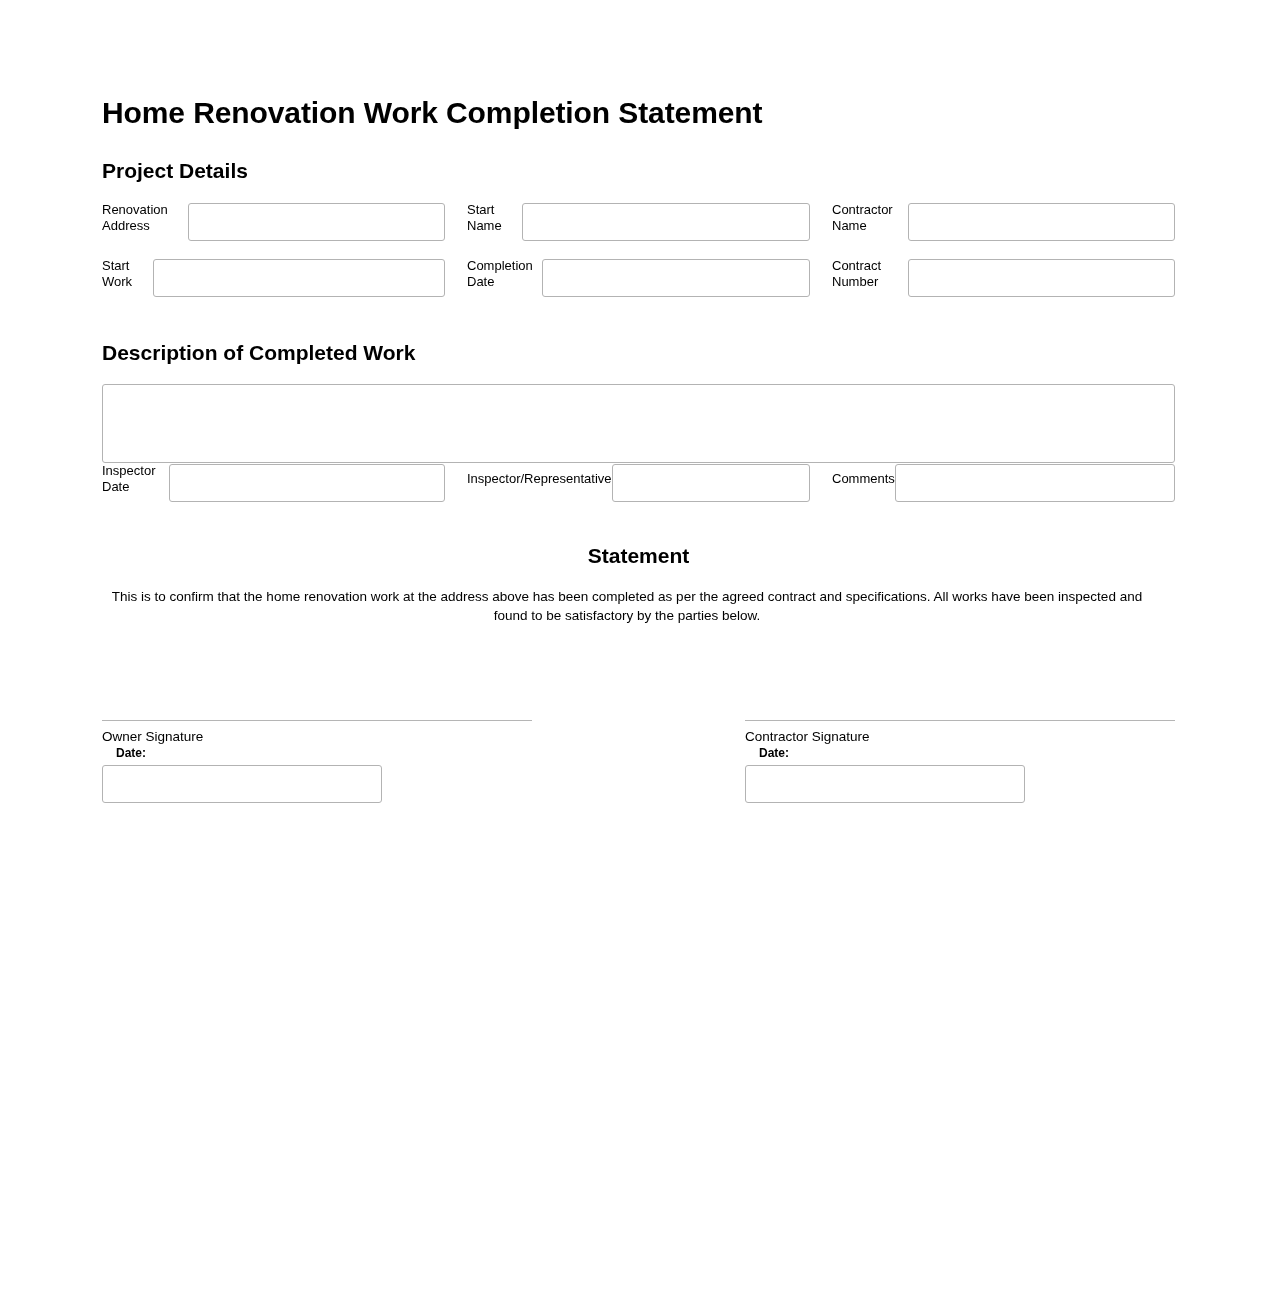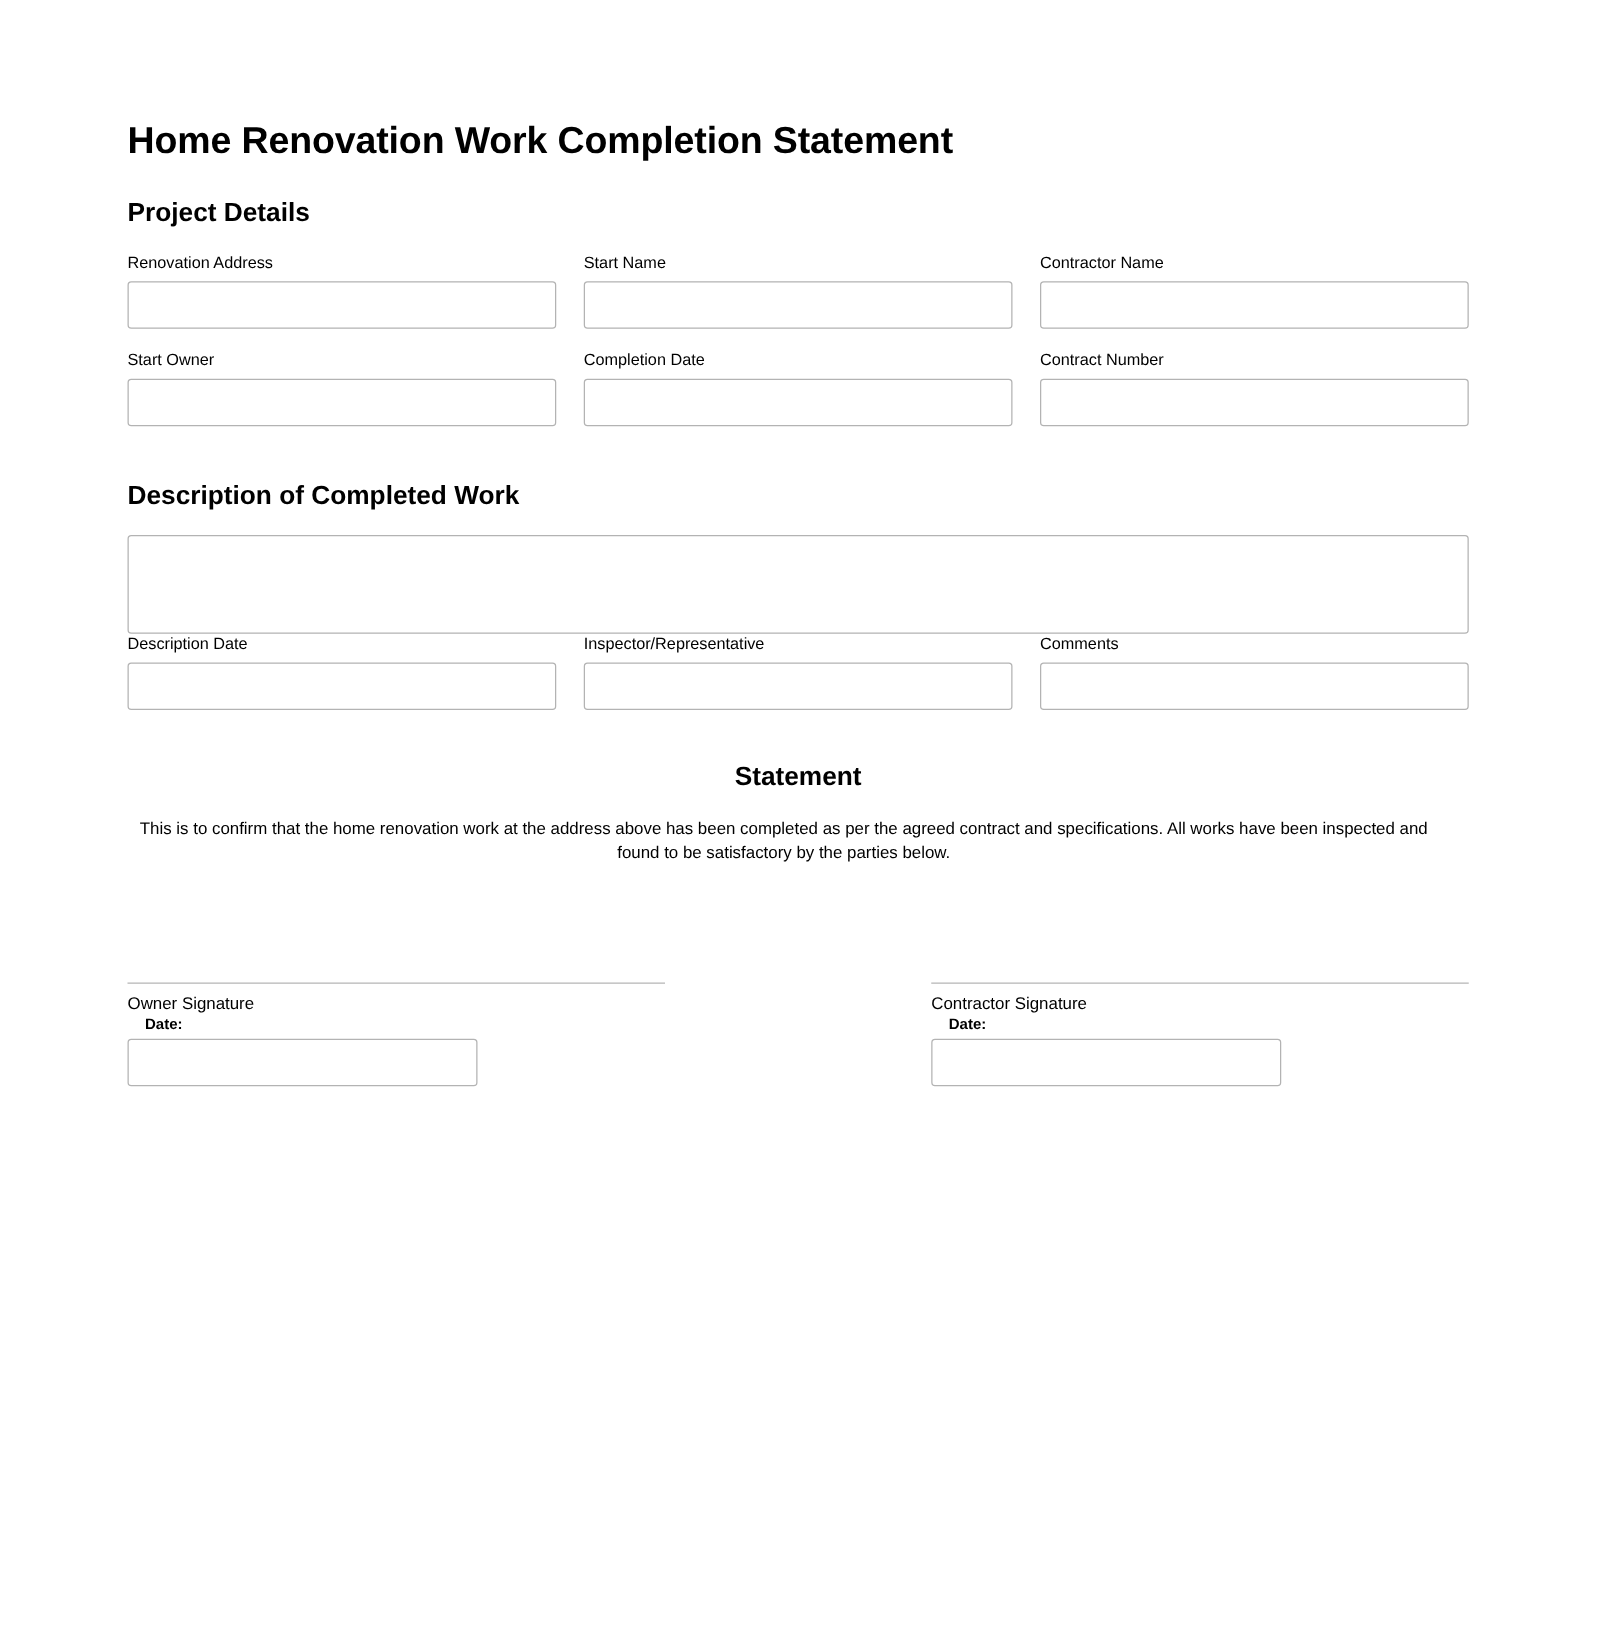--- a/index.html
+++ b/index.html
@@ -42,21 +42,21 @@
   }
   .grid-row {
     display: flex;
     gap: 22px;
     margin-bottom: 17px;
   }
   .field {
     flex: 1 1 0;
     min-width: 0;
     display: flex;
-    flex-direction: column;
+    align-items: center;
   }
   .field-label {
     font-size: 13px;
     font-weight: normal;
     line-height: 16px;
     color: #000000;
     margin-bottom: 7px;
   }
   .text-input {
     box-sizing: border-box;
@@ -158,41 +158,41 @@
         <input class="text-input" type="text" value="" style="">
       </div>
       <div class="field">
         <label class="field-label">Contractor Name</label>
         <input class="text-input" type="text" value="" style="">
       </div>
     </div>
 
     <div class="grid-row">
       <div class="field">
-        <label class="field-label">Start Owner</label>
+        <label class="field-label">Start Work</label>
         <input class="text-input" type="text" value="" style="">
       </div>
       <div class="field">
         <label class="field-label">Completion Date</label>
         <input class="text-input" type="text" value="" style="">
       </div>
       <div class="field">
         <label class="field-label">Contract Number</label>
         <input class="text-input" type="text" value="" style="">
       </div>
     </div>
 
     <h2 class="section-title spaced">Description of Completed Work</h2>
 
     <textarea class="desc-area" placeholder="" style=""></textarea>
 
 
     <div class="grid-row">
       <div class="field">
-        <label class="field-label">Description Date</label>
+        <label class="field-label">Inspector Date</label>
         <input class="text-input" type="text" value="" style="">
       </div>
       <div class="field">
         <label class="field-label">Inspector/Representative</label>
         <input class="text-input" type="text" value="" style="">
       </div>
       <div class="field">
         <label class="field-label">Comments</label>
         <input class="text-input" type="text" value="" style="">
       </div>

